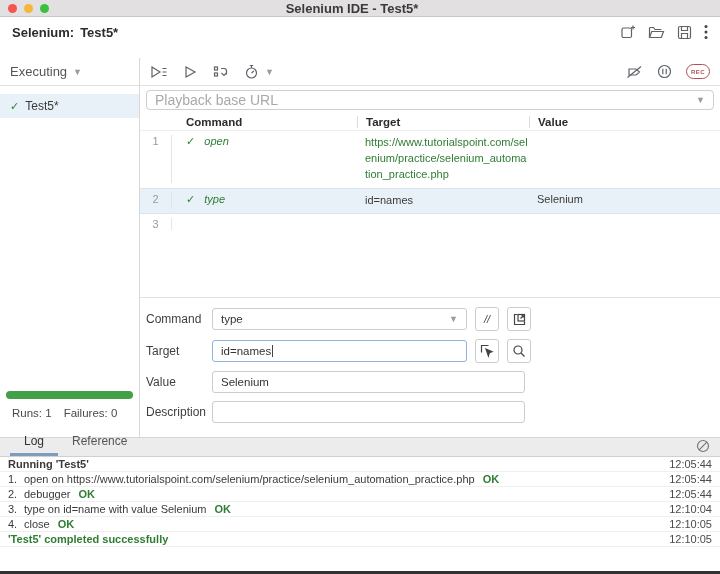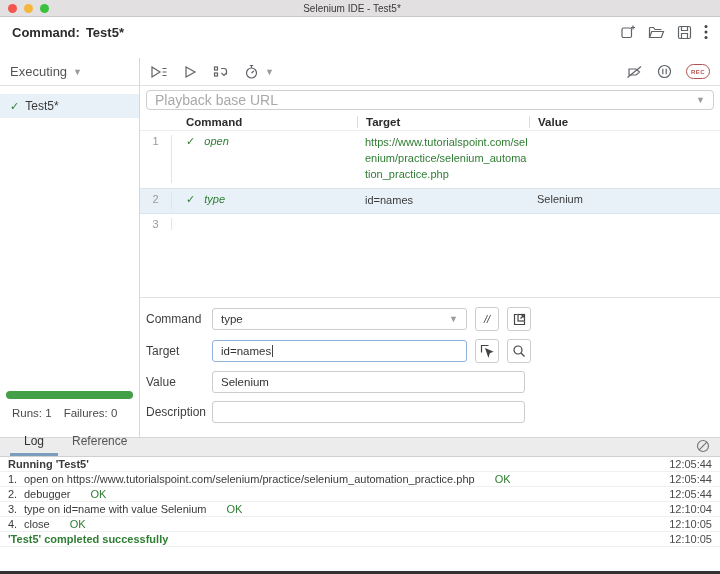--- a/index.html
+++ b/index.html
@@ -8,21 +8,21 @@
     font-family:"Liberation Sans", sans-serif;
     font-size:12px; color:#333; background:#fff; position:relative; overflow:hidden;
   }
   
   .titlebar { height:17px; background:#e2e0e0; border-bottom:1px solid #c9c7c7;
     display:flex; align-items:center; position:relative; }
   .traffic { display:flex; gap:7px; margin-left:8px; }
   .dot { width:9px; height:9px; border-radius:50%; }
   .dot.red{background:#f4564e;} .dot.yellow{background:#f5b63c;} .dot.green{background:#3cc13f;}
   .win-title { position:absolute; left:0; right:16px; text-align:center;
-    font-size:10px; font-weight:normal; color:#3a3a3a; }
+    font-size:13px; font-weight:bold; color:#3a3a3a; }
   
   .project-header { height:30px; display:flex; align-items:center; padding:0 12px; background:#fff; }
   .project-label, .project-name { font-size:13px; font-weight:bold; color:#2b2b2b; }
   .project-name { margin-left:6px; }
   .ph-icons { margin-left:auto; display:flex; align-items:center; gap:12px; }
   .icon-btn { background:none; border:none; padding:0; cursor:pointer; display:flex; align-items:center; }
   
   .main { position:absolute; top:47px; left:0; right:0; bottom:137px; display:flex;margin-top:11px; }
   .sidebar { width:140px; border-right:1px solid #d8d8d8; display:flex; flex-direction:column; }
   .sb-head { height:28px; border-bottom:1px solid #e0e0e0; display:flex; align-items:center; padding:0 10px; }
@@ -80,41 +80,41 @@
   .bottom { position:absolute; left:0; right:0; bottom:0; height:137px; display:flex; flex-direction:column; }
   .tabbar { height:20px; background:#ececec; border-top:1px solid #d6d6d6; border-bottom:1px solid #d0d0d0;
     display:flex; align-items:flex-end; padding:0 10px; }
   .tab { font-size:12px; color:#555; padding:4px 14px 5px 14px; cursor:pointer; border-bottom:3px solid transparent; }
   .tab.active { color:#333; border-bottom:3px solid #7d9cbe; }
   .tab-tools { margin-left:auto; display:flex; align-items:center; padding-bottom:3px; }
   .logrows { flex:1; background:#fff; overflow:hidden; }
   .logrow { height:15px; display:flex; align-items:center; border-bottom:1px solid #efefef;
     font-size:11px; color:#3a3a3a; padding:0 8px; }
   .log-num { width:16px; flex:none; color:#3a3a3a; }
-  .log-ok { color:#2e7d32; margin-left:20px; }
+  .log-ok { color:#2e7d32; margin-left:8px;font-weight:bold; }
   .log-time { margin-left:auto; color:#4a4a4a; }
   .logrow.bold .log-text { font-weight:bold; }
   .logrow.success .log-text { font-weight:bold; color:#2e7d32; }
   .win-bottom { height:3px; background:#333; }
   svg { display:block; }
 </style>
 </head>
 <body>
 
 <div class="titlebar">
   <div class="traffic">
     <span class="dot red"></span>
     <span class="dot yellow"></span>
     <span class="dot green"></span>
   </div>
   <div class="win-title">Selenium IDE - Test5*</div>
 </div>
 
 <div class="project-header">
-  <span class="project-label">Command:</span>
+  <span class="project-label">Selenium:</span>
   <span class="project-name">Test5*</span>
   <div class="ph-icons">
     <button class="icon-btn">
       <span>
         <svg width="16" height="16" viewBox="0 0 16 16" fill="none" stroke="#5f6368" stroke-width="1.2">
           <rect x="2" y="4" width="9.5" height="9.5" rx="1.5"></rect>
             <path d="M13 1.5v4M11 3.5h4"></path>
         </svg>
         </span>
     </button>

